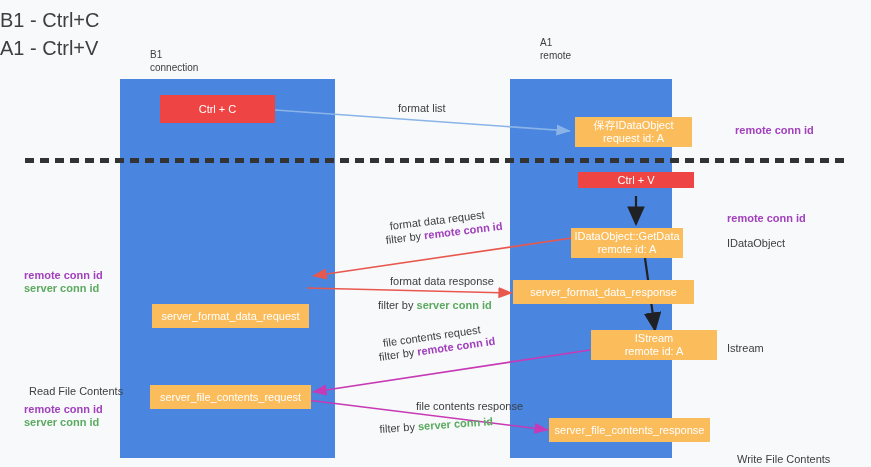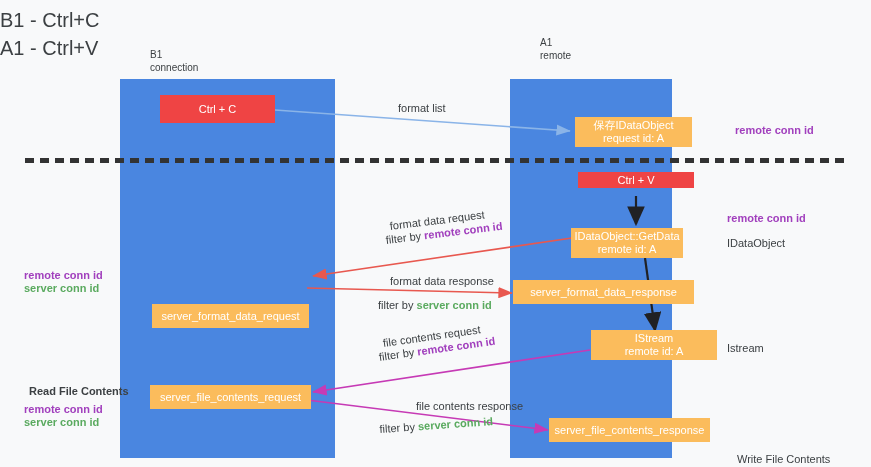--- a/index.html
+++ b/index.html
@@ -148,17 +148,17 @@
   <div class="abs lbl purple" style="left:727px;top:211px;">remote conn id</div>
   <div class="abs lbl" style="left:727px;top:236px;">IDataObject</div>
 
   <div class="abs lbl" style="left:727px;top:341px;">Istream</div>
 
   <div class="abs lbl" style="left:737px;top:424px;margin-top:28px;">Write File Contents</div>
 
   <div class="abs lbl purple" style="left:24px;top:268px;">remote conn id</div>
   <div class="abs lbl green" style="left:24px;top:281px;">server conn id</div>
 
-  <div class="abs lbl" style="left:29px;top:384px;font-weight:bold;">Read File Contents</div>
+  <div class="abs lbl" style="left:29px;top:384px;">Read File Contents</div>
   <div class="abs lbl purple" style="left:24px;top:402px;">remote conn id</div>
   <div class="abs lbl green" style="left:24px;top:415px;">server conn id</div>
 
 </div>
 
 </body></html>

